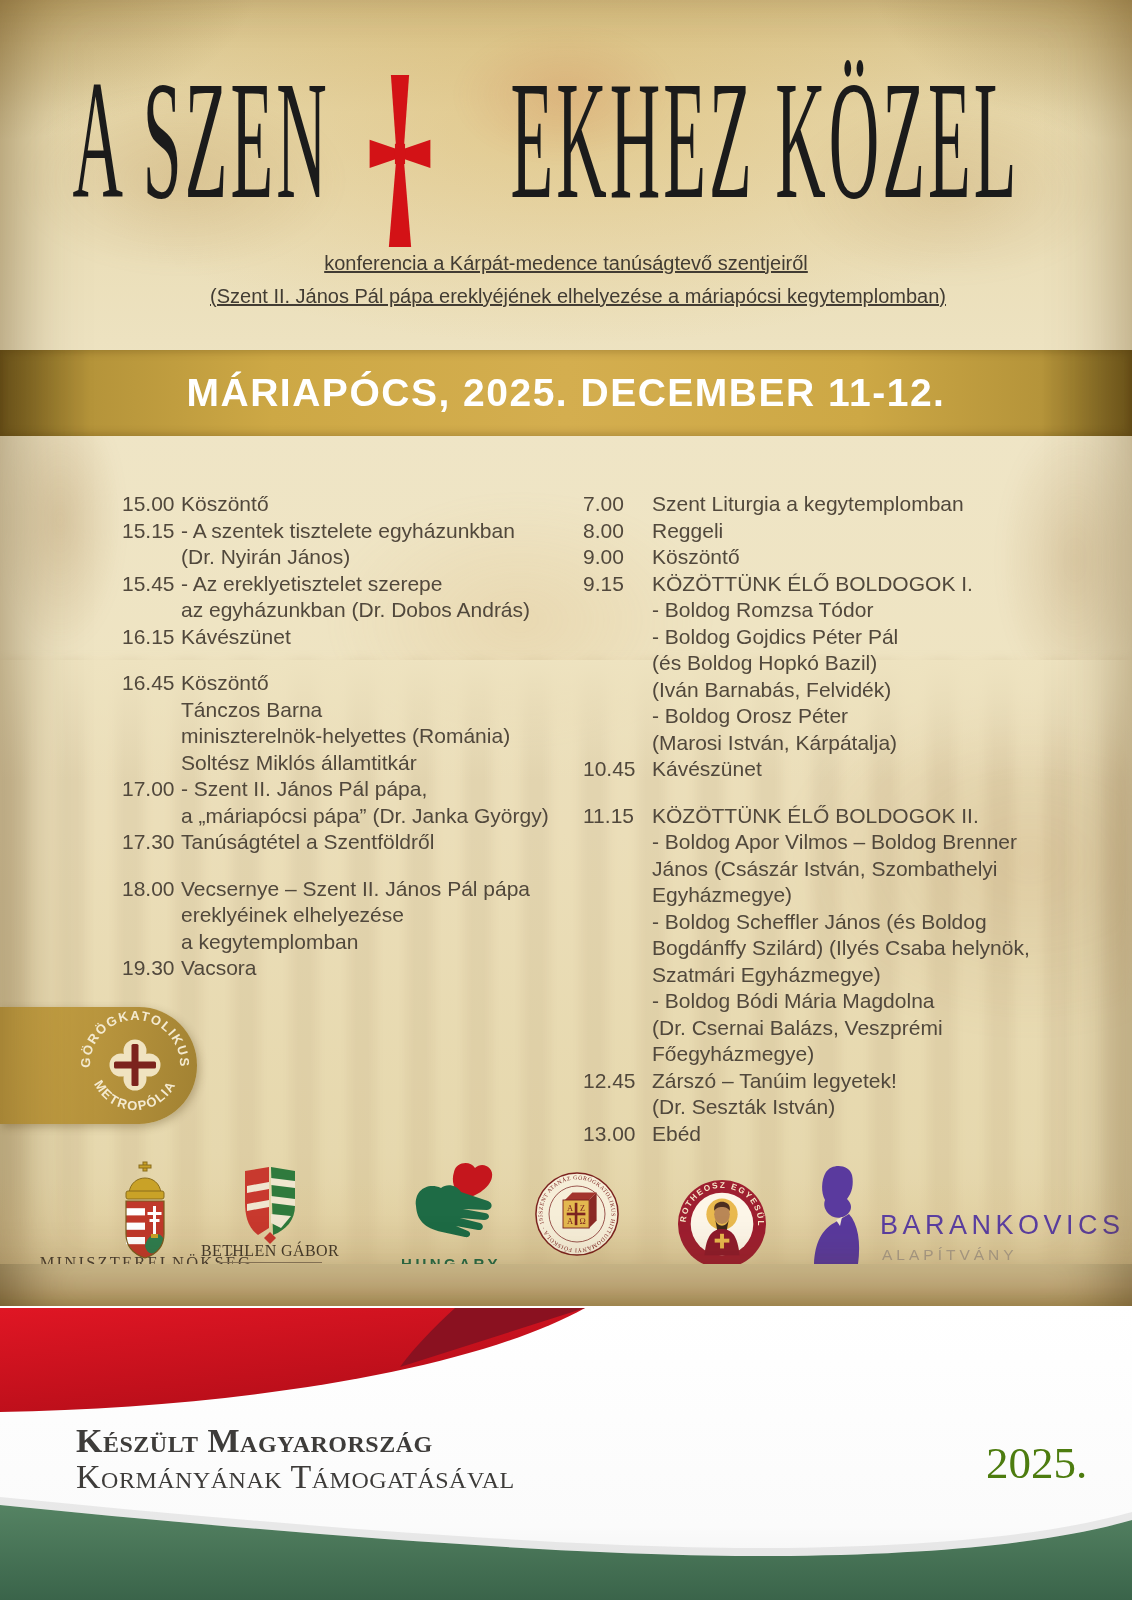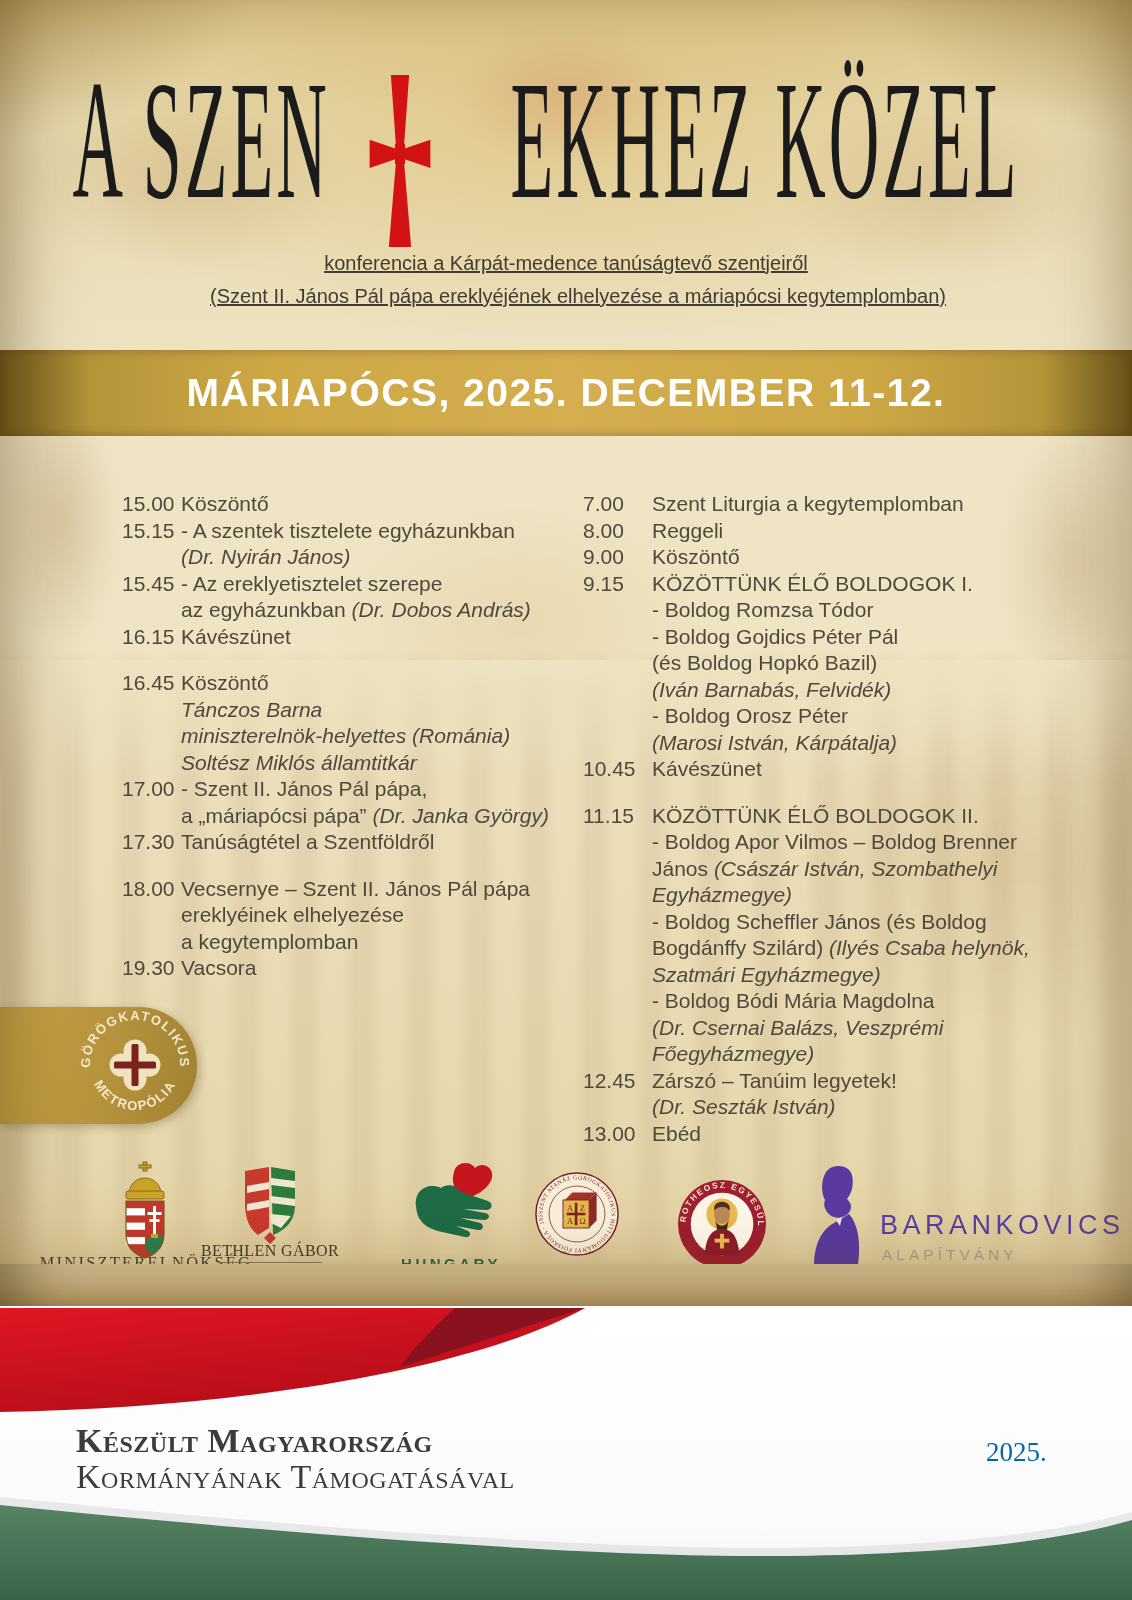--- a/index.html
+++ b/index.html
@@ -44,21 +44,21 @@
   .banner-text{color:#ffffff;font-size:39px;font-weight:700;letter-spacing:1.5px;text-align:center;}
   
   .col{position:absolute;top:467px;font-size:21px;line-height:26.5px;color:#51483c;margin-top:24px;}
   .col-l{left:122px;width:455px;}
   .col-r{left:583px;width:530px;}
   .entry{display:flex;}
   .entry.gap{margin-top:20px;}
   .time{flex:0 0 59px;}
   .col-r .time{flex:0 0 69px;}
   .lines{flex:1;}
-  .it{font-style:italic;}
+  .it{}
   
   .metro-tab{position:absolute;left:0;top:1007px;width:197px;height:117px;border-radius:0 58px 58px 0;
     background:linear-gradient(100deg,#c8a446 8%,#b4913b 58%,#a18132 100%);
     box-shadow:2px 3px 8px rgba(80,60,20,.30);}
   
   .sponsor-label{position:absolute;text-align:center;font-family:"Liberation Serif",serif;color:#493f33;}
   .lbl-min{left:28px;top:1253px;width:236px;font-size:16.5px;letter-spacing:2.2px;}
   .lbl-bg{left:190px;top:1242px;width:160px;font-size:16px;letter-spacing:.4px;color:#443a2c;}
   .lbl-bg .rule{width:104px;height:1px;background:#8a7a5e;margin:2px auto 1px auto;}
   .lbl-bg .subl{font-style:italic;font-size:13.5px;color:#54483a;letter-spacing:0;}
@@ -69,21 +69,21 @@
   .logo{position:absolute;}
   
   .band{position:absolute;left:0;top:1264px;width:100%;height:42px;
     background:linear-gradient(180deg,#d0be90 0%,#bda575 55%,#a78d56 100%);
     border-bottom:2px solid rgba(90,72,35,.55);
     box-shadow:inset 60px 0 60px -40px rgba(70,50,15,.55), inset -60px 0 60px -40px rgba(70,50,15,.45);}
   .footer-svg{position:absolute;left:0;top:1306px;}
   .f-line{position:absolute;left:76px;font-family:"Liberation Serif",serif;font-variant:small-caps;
           font-size:34px;line-height:34px;color:#3e3c3a;letter-spacing:.5px;}
   .f1{top:1424px;font-weight:bold;} .f2{top:1460px;}
-  .f-year{position:absolute;left:986px;top:1437px;font-family:"Liberation Serif",serif;font-size:27px;color:#0369a1;}
+  .f-year{position:absolute;left:986px;top:1437px;font-family:"Liberation Serif",serif;font-size:45px;color:#4d7c0f;}
 </style>
 </head>
 <body>
 
 <div class="poster">
   <div class="bg-base"></div>
   <div class="bg-figures"></div>
   <div class="bg-crowd"></div>
   <div class="bg-crowd-fade"></div>
 

